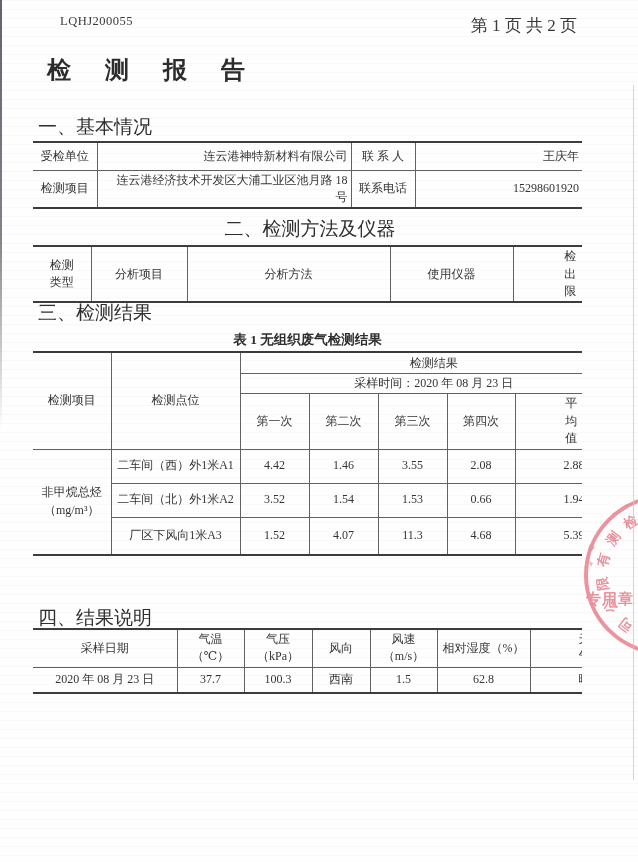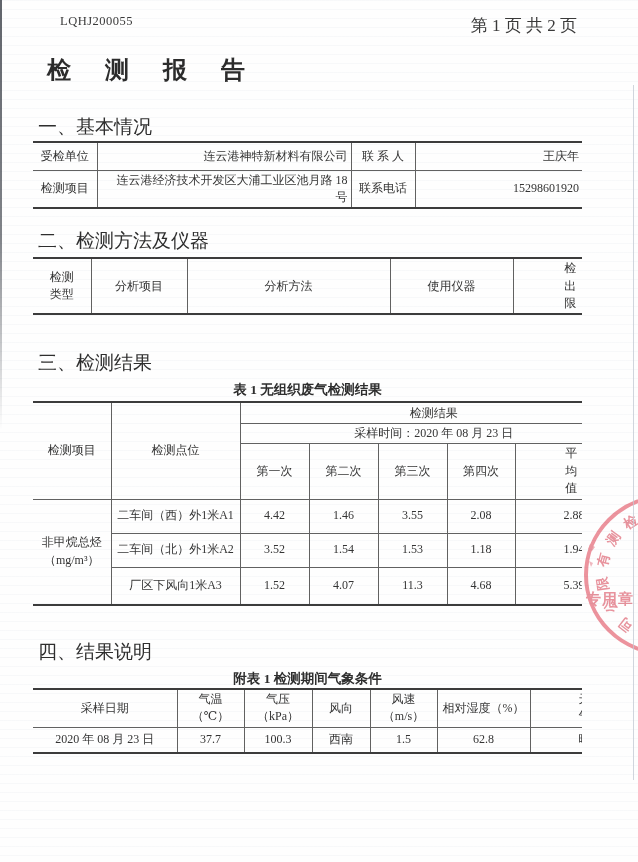--- a/index.html
+++ b/index.html
@@ -12,21 +12,21 @@
   }
   .content{padding:14px 56px 0 33px;}
   
   .doc-header{display:flex; justify-content:space-between; align-items:flex-start; margin:0 5px 0 27px; height:17px;}
   .doc-code{font-size:12.5px; letter-spacing:0.5px; color:#3a3a3a;}
   .doc-page{font-size:17px; color:#3a3a3a;}
   
   .doc-title{margin-top:24px; text-align:left; font-size:24px; font-weight:bold; letter-spacing:14px; line-height:30px; color:#2c2c2c; text-indent:14px;}
   
   .sec-heading{font-size:19px; font-weight:normal; color:#2e2e2e; line-height:20px; margin-left:5px;}
-  .mt-h1{margin-top:32px;} .mt-h2{margin-top:22px;} .mt-h3{margin-top:38px;} .mt-h4{margin-top:36px;}
+  .mt-h1{margin-top:32px;} .mt-h2{margin-top:10px;text-align:center;} .mt-h3{} .mt-h4{margin-top:52px;}
   .table-title{text-align:center; font-size:13.5px; font-weight:bold; color:#2e2e2e; line-height:18px;}
   
   table{border-collapse:collapse; table-layout:fixed; width:549px;
         border-top:2px solid #3c3c3c; border-bottom:2px solid #3c3c3c;}
   td{border:1px solid #616161; font-size:12px; line-height:1.45; color:#343434;
      text-align:center; vertical-align:middle; padding:1px 3px; overflow:hidden;}
   td:first-child{border-left:none;}
   td:last-child{border-right:none;padding-left:48px;}
   .preline{white-space:pre-line;}
   .nowrap{white-space:nowrap;}
@@ -134,36 +134,35 @@
         <td>1.46</td>
         <td>3.55</td>
         <td>2.08</td>
         <td>2.88</td>
       </tr>
       <tr style="height:34px">
         <td class="nowrap">二车间（北）外1米A2</td>
         <td>3.52</td>
         <td>1.54</td>
         <td>1.53</td>
-        <td>1.18</td>
+        <td>0.66</td>
         <td>1.94</td>
       </tr>
       <tr style="height:38px">
         <td class="nowrap">厂区下风向1米A3</td>
         <td>1.52</td>
         <td>4.07</td>
         <td>11.3</td>
         <td>4.68</td>
         <td>5.39</td>
       </tr>
     </tbody>
       </table>
 
     <div class="sec-heading mt-h4">四、结果说明</div>
-    <div class="table-title" style="margin-top:8px">附表 1 检测期间气象条件</div>
     <table class="t-weather">
       <colgroup>
           <col style="width:144px">
           <col style="width:67px">
           <col style="width:68px">
           <col style="width:58px">
           <col style="width:67px">
           <col style="width:93px">
           <col style="width:52px">
         </colgroup>

